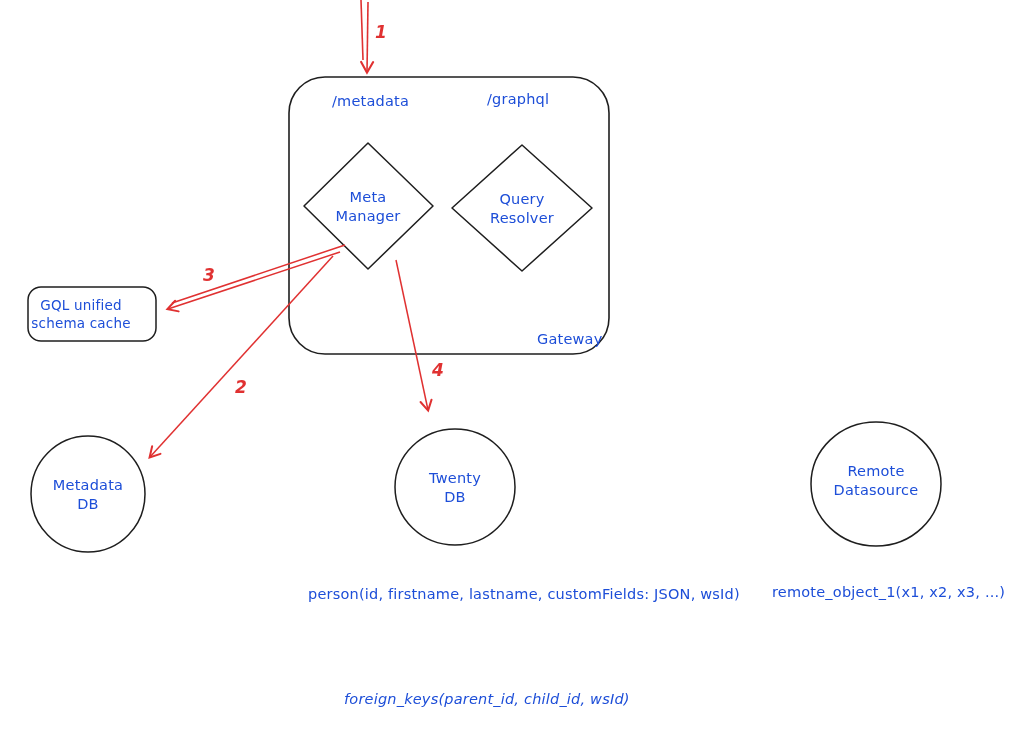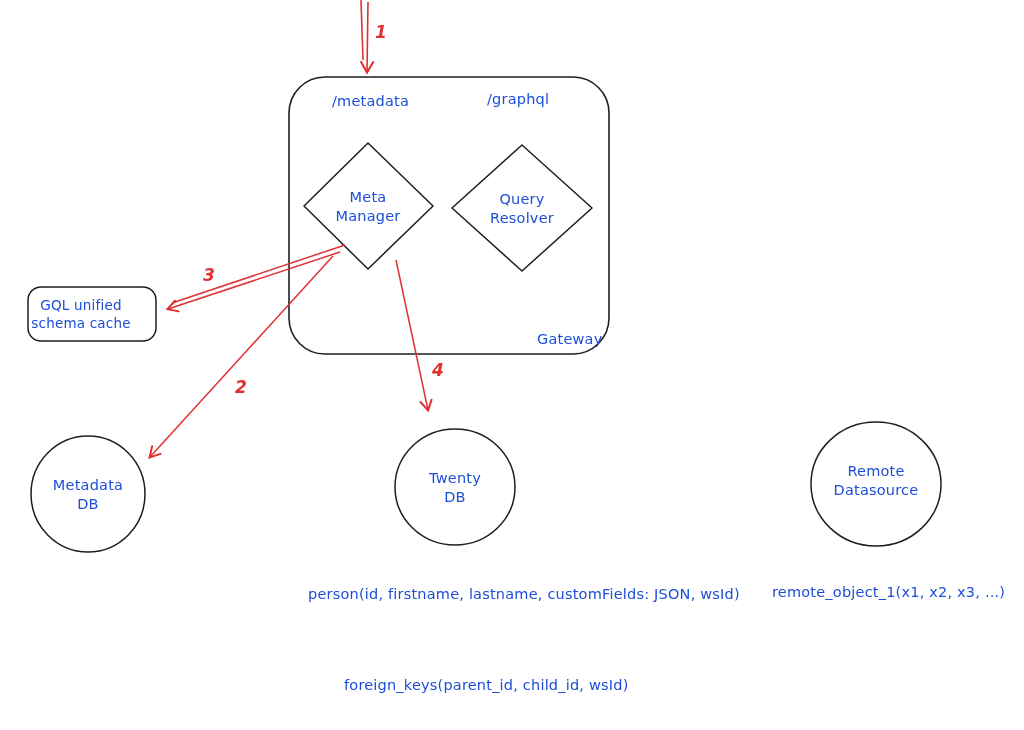--- a/index.html
+++ b/index.html
@@ -90,15 +90,15 @@
   <div class="step" style="left:203px; top:265px;">3</div>
 
   <div class="step" style="left:432px; top:360px;">4</div>
 
 
   <div class="label" style="left:308px; top:585px;">person(id, firstname, lastname, customFields: JSON, wsId)</div>
 
 
   <div class="label" style="left:772px; top:583px;">remote_object_1(x1, x2, x3, ...)</div>
 
-  <div class="label" style="left:344px; top:676px;">foreign_keys(parent_id, child_id, wsId)</div>
+  <div class="label" style="left:344px; top:690px;font-style:italic;">foreign_keys(parent_id, child_id, wsId)</div>
 
 </div>
 
 </body></html>

